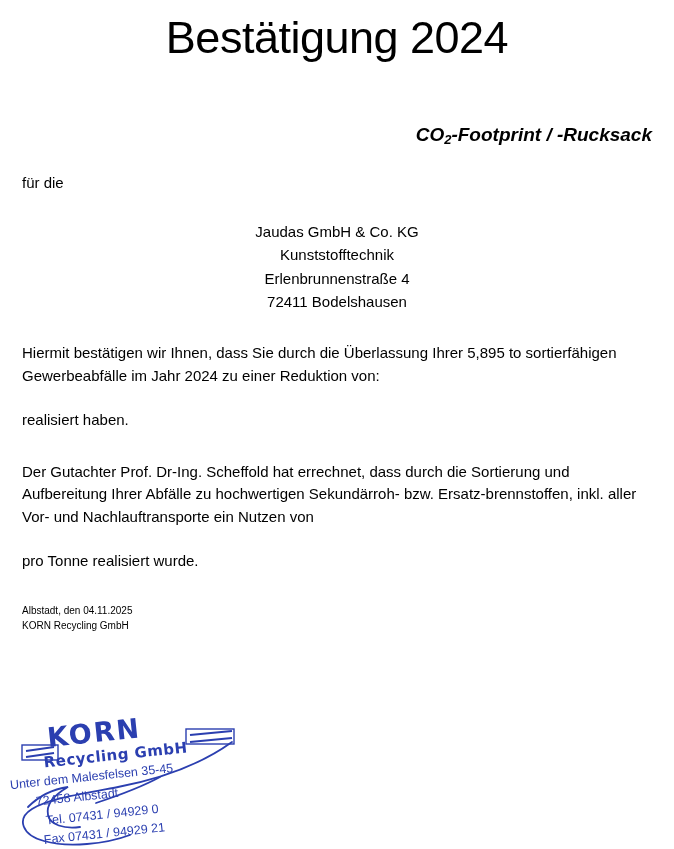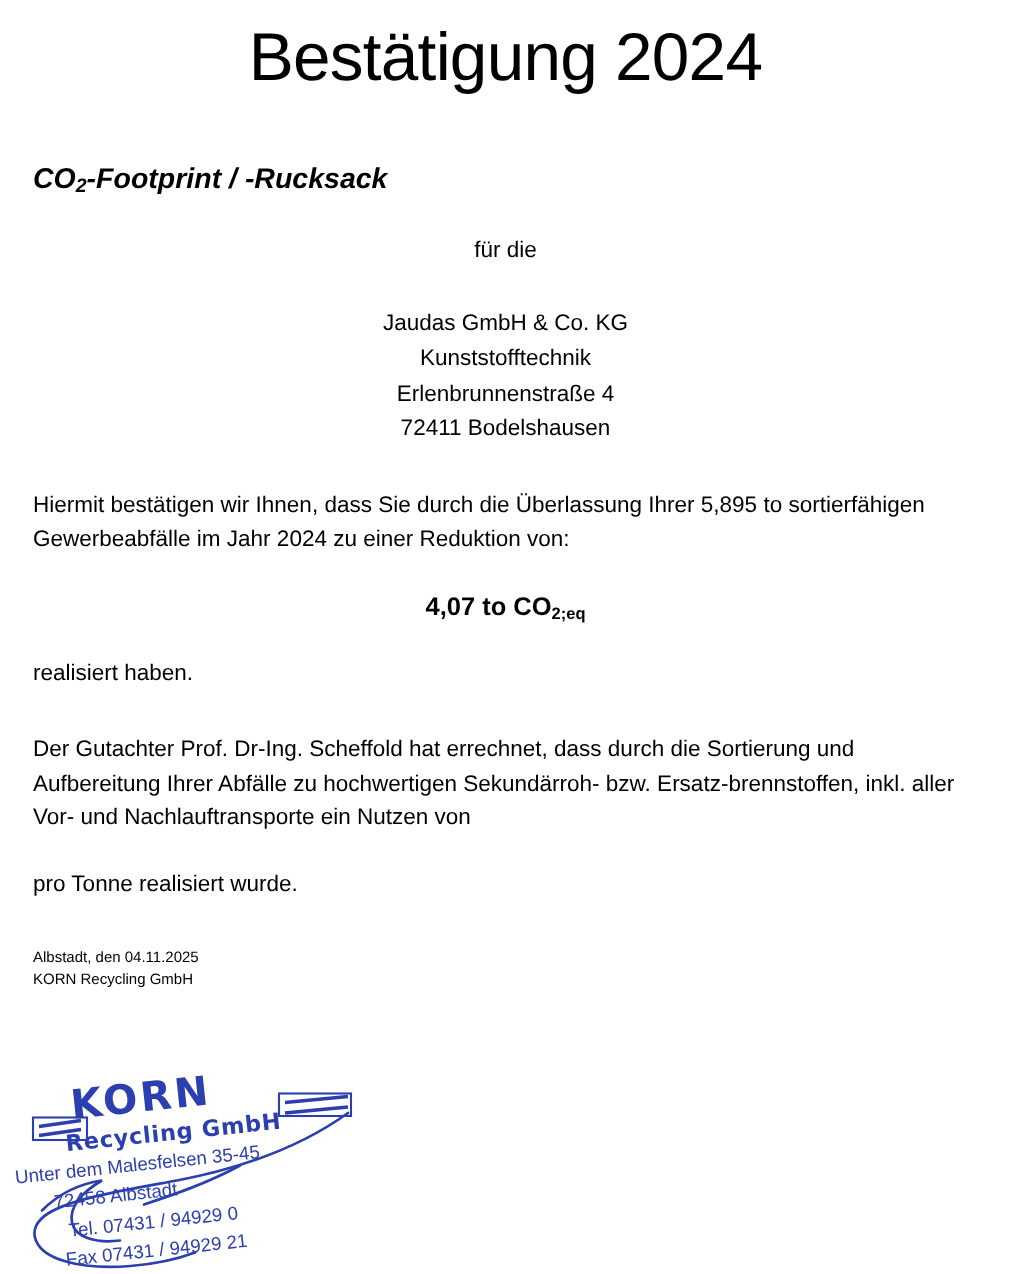--- a/index.html
+++ b/index.html
@@ -24,34 +24,34 @@
   }
   .title {
     text-align: center;
     font-size: 45px;
     font-weight: normal;
     letter-spacing: -0.5px;
     margin: 12px 0 0 0;
     line-height: 1.15;
   }
   .subtitle {
-    text-align: left;
+    text-align: right;
     font-size: 19px;
     font-style: italic;
     font-weight: bold;
-    margin: 45px 0 0 0;
+    margin: 60px 0 0 0;
   }
   .subtitle .sub {
     font-size: 13px;
     vertical-align: -0.25em;
     font-style: italic;
     font-weight: bold;
   }
   .fuerdie {
-    text-align: center;
+    text-align: left;
     font-size: 15px;
     margin: 27px 0 12px 0;
   }
   .addr {
     text-align: center;
     font-size: 15px;
     margin: 29px 0 0 0;
     line-height: 1.55;
   }
   .addr div {
@@ -159,21 +159,20 @@
 
   <div class="addr">
     <div>Jaudas GmbH &amp; Co. KG</div>
     <div>Kunststofftechnik</div>
     <div>Erlenbrunnenstraße 4</div>
     <div>72411 Bodelshausen</div>
   </div>
 
   <p class="para">Hiermit bestätigen wir Ihnen, dass Sie durch die Überlassung Ihrer 5,895 to sortierfähigen Gewerbeabfälle im Jahr 2024 zu einer Reduktion von:</p>
 
-  <div class="center-bold"><span>4,07 to CO</span><span class="sub">2;eq</span></div>
 
   <p class="para tight">realisiert haben.</p>
 
   <p class="para">Der Gutachter Prof. Dr-Ing. Scheffold hat errechnet, dass durch die Sortierung und Aufbereitung Ihrer Abfälle zu hochwertigen Sekundärroh- bzw. Ersatz-brennstoffen, inkl. aller Vor- und Nachlauftransporte ein Nutzen von</p>
 
 
   <p class="para tight">pro Tonne realisiert wurde.</p>
 
   <div class="signoff">
     <div>Albstadt, den 04.11.2025</div>

